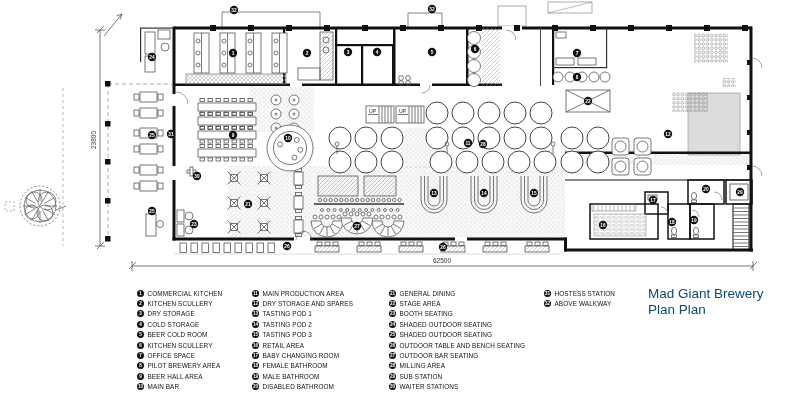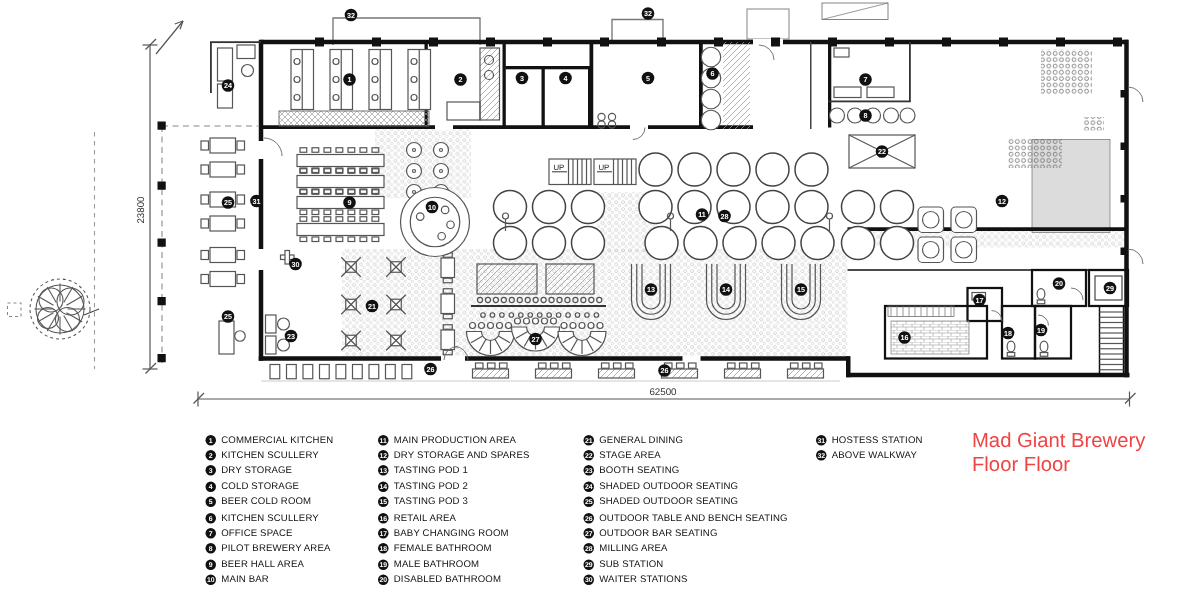--- a/index.html
+++ b/index.html
@@ -8,21 +8,21 @@
   #plan-svg{position:absolute;left:0;top:0;}
   
   #legend{position:absolute;left:0;top:283px;width:800px;height:117px;}
   .lcol{position:absolute;top:5px;}
   .legend-item{display:flex;align-items:center;height:10.4px;white-space:nowrap;}
   .lbadge{display:inline-flex;align-items:center;justify-content:center;
           width:7px;height:7px;border-radius:50%;background:#111;color:#fff;
           font-size:4.6px;font-weight:bold;margin-right:3.5px;flex:0 0 auto;}
   .llabel{font-size:6.4px;color:#111;letter-spacing:.1px;}
   #plan-title{position:absolute;left:648px;top:3px;font-size:13.5px;line-height:1.18;
-              color:#ef4444;}
+              color:#0c4a6e;}
 </style>
 </head>
 <body>
 
 <div id="stage">
 
 <svg id="plan-svg" width="800" height="278" viewBox="0 0 800 278">
   <defs>
     <pattern id="hatch" width="4" height="4" patternUnits="userSpaceOnUse">
       <path d="M0,4 L4,0" stroke="#999" stroke-width="0.5" fill="none"></path>
@@ -851,17 +851,17 @@
           <span class="lbadge">31</span>
           <span class="llabel">HOSTESS STATION</span>
         </div>
         <div class="legend-item">
           <span class="lbadge">32</span>
           <span class="llabel">ABOVE WALKWAY</span>
         </div>
       </div>
   <div id="plan-title">
     <div>Mad Giant Brewery</div>
-    <div>Floor Floor</div>
+    <div>Plan Plan</div>
   </div>
 </div>
 
 </div>
 
 </body></html>

